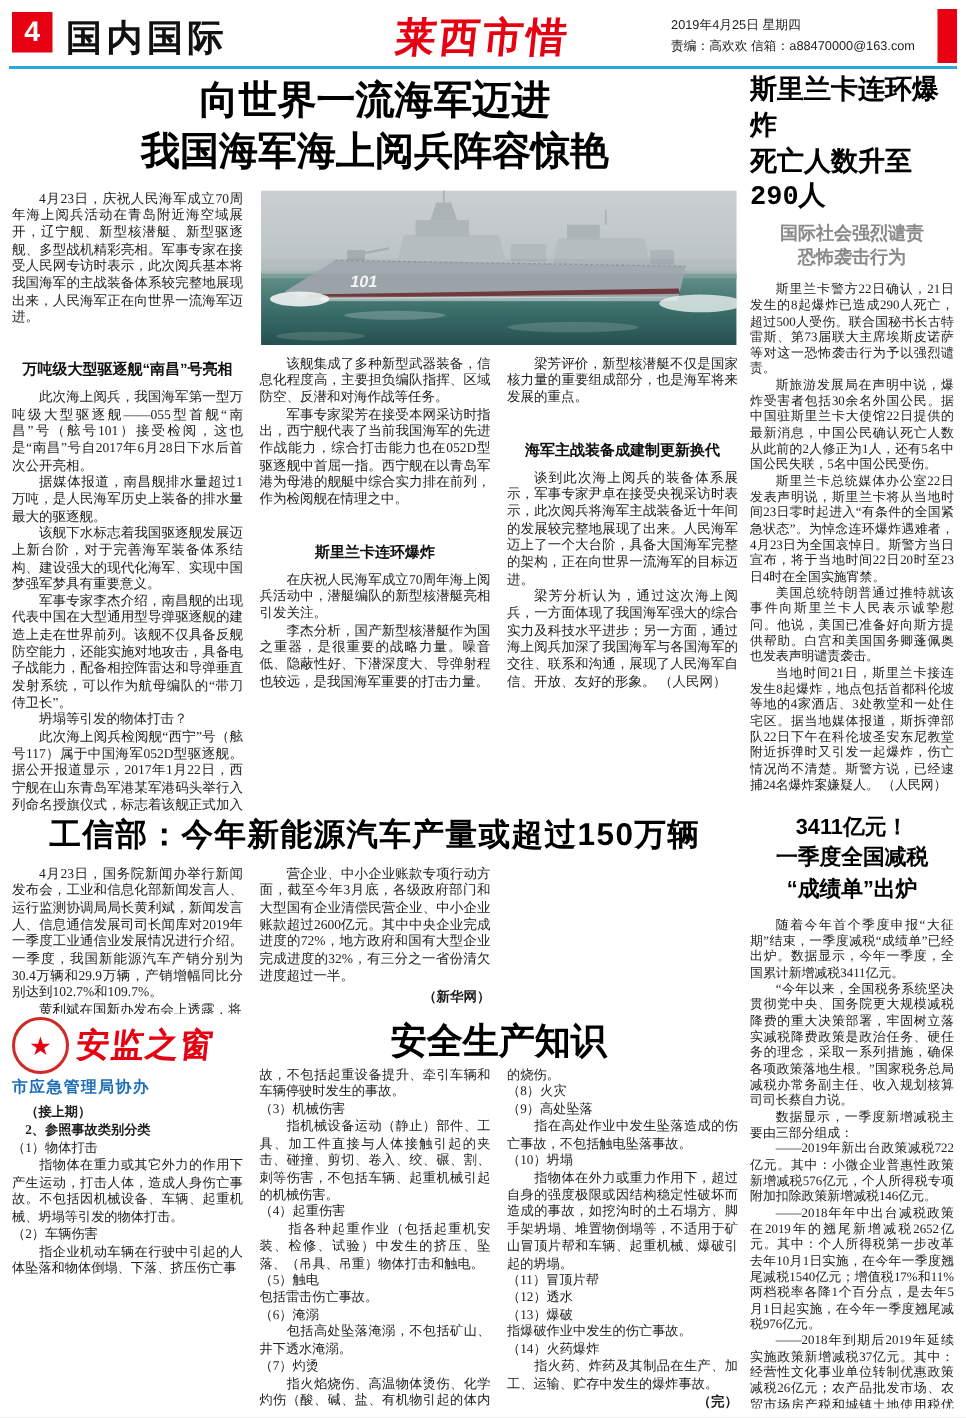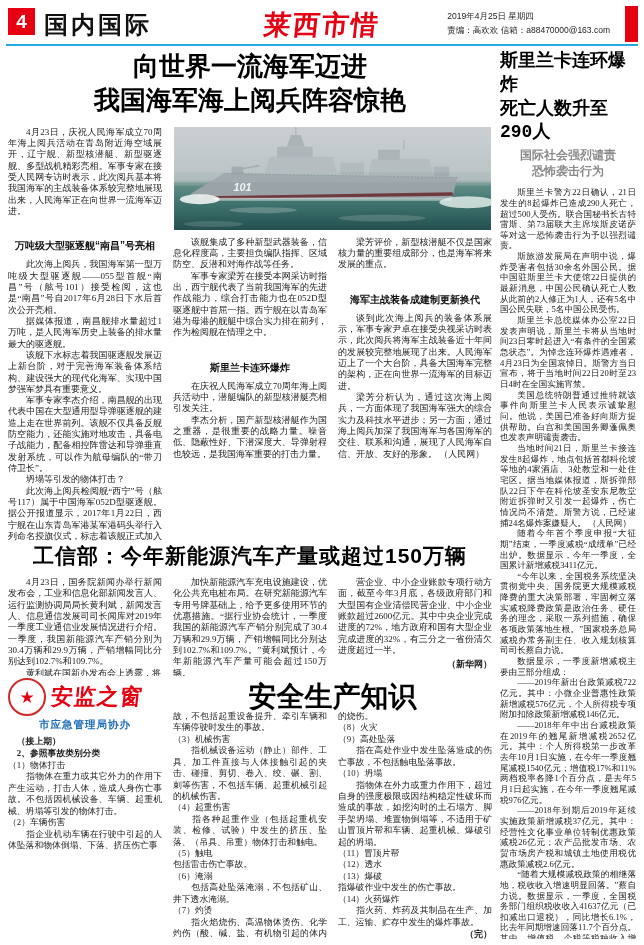--- a/index.html
+++ b/index.html
@@ -73,21 +73,21 @@
     text-align:center; font-family:"Liberation Sans",sans-serif; font-weight:bold;
     font-size:21px; color:#000; margin-bottom:7px; letter-spacing:1px;
   }
   .miit-body { display:flex; gap:11px; }
   .mcol { width:154px; }
 
   
   .bottom { position:absolute; left:8px; top:678px; width:484px; height:261px; overflow:hidden; }
   .safety-title {
     position:absolute; left:165px; top:0; width:319px; text-align:center;
-    font-family:"Liberation Sans",sans-serif; font-weight:bold; font-size:28px; color:#000;
+    font-family:"Liberation Sans",sans-serif; font-weight:bold; font-size:24px; color:#000;
   }
   .bottom-cols { display:flex; gap:11px; }
   .bcol { width:154px; }
   .pad-title { padding-top:33px; }
   .pre { white-space:pre-line; font-size:8.8px; line-height:1.3; text-align:justify; color:#222; }
   .lead-line { font-weight:bold; font-size:8.8px; text-indent:1em; margin-top:4px; }
   .bold-line { font-weight:bold; font-size:8.8px; text-indent:1em; }
   .fin { text-align:right; font-weight:bold; font-size:9px; }
 
   
@@ -97,21 +97,21 @@
     width:38px; height:38px; border-radius:50%; border:2px solid #cf2a2a;
     background:radial-gradient(circle at 50% 40%, #ffffff 55%, #fbe9e7);
     display:flex; align-items:center; justify-content:center; flex:0 0 auto;
     color:#e60012; font-size:17px;
   }
   .anjian-title {
     color:#e60012; font-weight:bold; font-size:22px; transform:skewX(-6deg);
     letter-spacing:1px; white-space:nowrap;
   }
   .anjian-sub {
-    text-align:center; color:#1e6eb8; font-family:Liberation Serif, serif;
+    text-align:left; color:#1e6eb8; font-family:Liberation Serif, serif;
     font-weight:bold; font-size:10.5px; letter-spacing:1px; margin-top:2px;
   }
 </style>
 </head>
 <body>
 
 <div class="page">
 
   <div class="header">
     <div class="pagenum">4</div>
@@ -213,41 +213,42 @@
         <div>国际社会强烈谴责</div>
         <div>恐怖袭击行为</div>
       </div>
       <p class="body">斯里兰卡警方22日确认，21日发生的8起爆炸已造成290人死亡，超过500人受伤。联合国秘书长古特雷斯、第73届联大主席埃斯皮诺萨等对这一恐怖袭击行为予以强烈谴责。</p>
       <p class="body">斯旅游发展局在声明中说，爆炸受害者包括30余名外国公民。据中国驻斯里兰卡大使馆22日提供的最新消息，中国公民确认死亡人数从此前的2人修正为1人，还有5名中国公民失联，5名中国公民受伤。</p>
       <p class="body">斯里兰卡总统媒体办公室22日发表声明说，斯里兰卡将从当地时间23日零时起进入“有条件的全国紧急状态”。为悼念连环爆炸遇难者，4月23日为全国哀悼日。斯警方当日宣布，将于当地时间22日20时至23日4时在全国实施宵禁。</p>
       <p class="body">美国总统特朗普通过推特就该事件向斯里兰卡人民表示诚挚慰问。他说，美国已准备好向斯方提供帮助。白宫和美国国务卿蓬佩奥也发表声明谴责袭击。</p>
       <p class="body">当地时间21日，斯里兰卡接连发生8起爆炸，地点包括首都科伦坡等地的4家酒店、3处教堂和一处住宅区。据当地媒体报道，斯拆弹部队22日下午在科伦坡圣安东尼教堂附近拆弹时又引发一起爆炸，伤亡情况尚不清楚。斯警方说，已经逮捕24名爆炸案嫌疑人。 （人民网）</p>
     </div>
     <div>
+      <div class="tax-headline">
+        <div>3411亿元！</div>
+        <div>一季度全国减税</div>
+        <div>“成绩单”出炉</div>
+      </div>
       <p class="body">随着今年首个季度申报“大征期”结束，一季度减税“成绩单”已经出炉。数据显示，今年一季度，全国累计新增减税3411亿元。</p>
       <p class="body">“今年以来，全国税务系统坚决贯彻党中央、国务院更大规模减税降费的重大决策部署，牢固树立落实减税降费政策是政治任务、硬任务的理念，采取一系列措施，确保各项政策落地生根。”国家税务总局减税办常务副主任、收入规划核算司司长蔡自力说。</p>
       <p class="body">数据显示，一季度新增减税主要由三部分组成：</p>
       <p class="body">——2019年新出台政策减税722亿元。其中：小微企业普惠性政策新增减税576亿元，个人所得税专项附加扣除政策新增减税146亿元。</p>
       <p class="body">——2018年年中出台减税政策在2019年的翘尾新增减税2652亿元。其中：个人所得税第一步改革去年10月1日实施，在今年一季度翘尾减税1540亿元；增值税17%和11%两档税率各降1个百分点，是去年5月1日起实施，在今年一季度翘尾减税976亿元。</p>
       <p class="body">——2018年到期后2019年延续实施政策新增减税37亿元。其中：经营性文化事业单位转制优惠政策减税26亿元；农产品批发市场、农贸市场房产税和城镇土地使用税优惠政策减税2.6亿元。</p>
       <p class="body">“随着大规模减税政策的相继落地，税收收入增速明显回落。”蔡自力说。数据显示，一季度，全国税务部门组织税收收入41637亿元（已扣减出口退税），同比增长6.1%，比去年同期增速回落11.7个百分点。其中，增值税、个税等税种收入增速回落明显。</p>
 
     </div>
   </div>
 
   <div class="miit">
     <div class="miit-headline">工信部：今年新能源汽车产量或超过150万辆</div>
     <div class="miit-body">
       <div class="mcol">
         <p class="body">4月23日，国务院新闻办举行新闻发布会，工业和信息化部新闻发言人、运行监测协调局局长黄利斌，新闻发言人、信息通信发展司司长闻库对2019年一季度工业通信业发展情况进行介绍。一季度，我国新能源汽车产销分别为30.4万辆和29.9万辆，产销增幅同比分别达到102.7%和109.7%。</p>
         <p class="body">黄利斌在国新办发布会上透露，将</p>
-      </div>
-      <div class="mcol">
-        <p class="body">加快新能源汽车充电设施建设，优化公共充电桩布局。在研究新能源汽车专用号牌基础上，给予更多使用环节的优惠措施。“据行业协会统计，一季度我国的新能源汽车产销分别完成了30.4万辆和29.9万辆，产销增幅同比分别达到102.7%和109.7%。”黄利斌预计，今年新能源汽车产量可能会超过150万辆。</p>
-
       </div>
       <div class="mcol">
         <p class="body">营企业、中小企业账款专项行动方面，截至今年3月底，各级政府部门和大型国有企业清偿民营企业、中小企业账款超过2600亿元。其中中央企业完成进度的72%，地方政府和国有大型企业完成进度的32%，有三分之一省份清欠进度超过一半。</p>
         <p class="src">（新华网）</p>
       </div>
     </div>
   </div>
 
   <div class="bottom">
     <div class="safety-title">安全生产知识</div>

